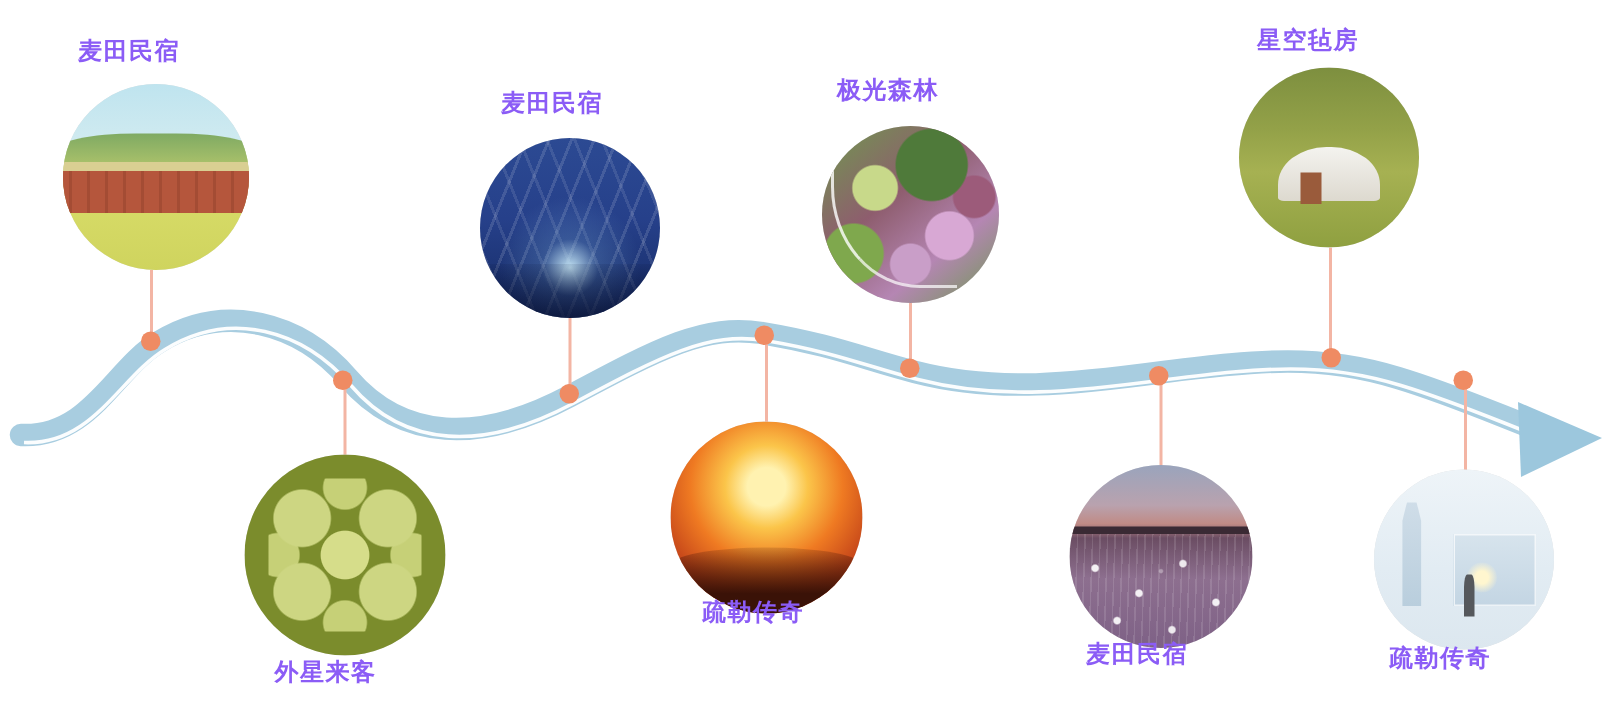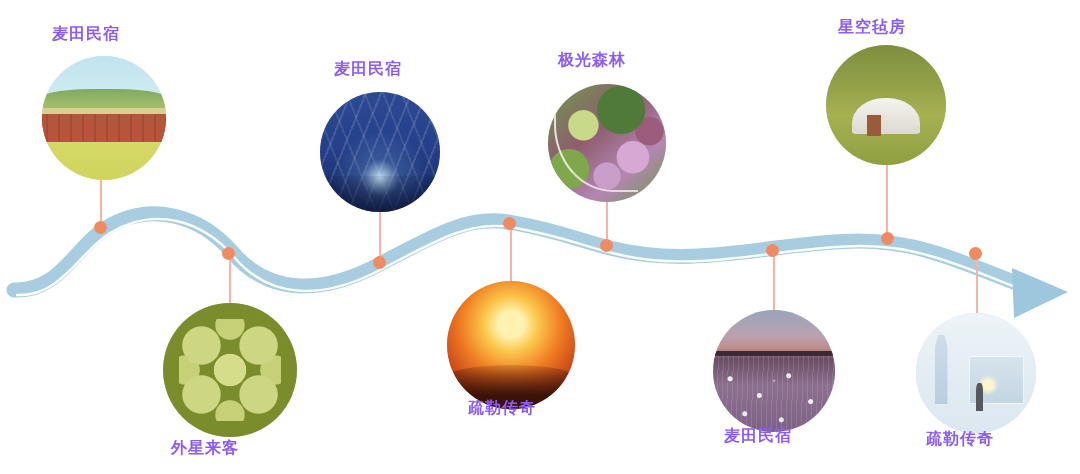--- a/index.html
+++ b/index.html
@@ -268,21 +268,21 @@
     </div>
     <div class="node-label" style="left:52px; top:26px;">麦田民宿</div>
     <div class="dot" style="left:94px; top:221px;"></div>
   </div>
 
   <div class="node">
     <div class="connector" style="left:229px; top:255px; height:50px;"></div>
     <div class="bubble" style="left:163px; top:303px; width:134px; height:134px;">
       <div class="art art-alien"></div>
     </div>
-    <div class="node-label" style="left:171px; top:440px;">外星来客</div>
+    <div class="node-label" style="left:183px; top:440px;">外星来客</div>
     <div class="dot" style="left:222px; top:247px;"></div>
   </div>
 
   <div class="node">
     <div class="connector" style="left:379px; top:208px; height:56px;"></div>
     <div class="bubble" style="left:320px; top:92px; width:120px; height:120px;">
       <div class="art art-aurora"></div>
     </div>
     <div class="node-label" style="left:334px; top:61px;">麦田民宿</div>
     <div class="dot" style="left:373px; top:256px;"></div>

